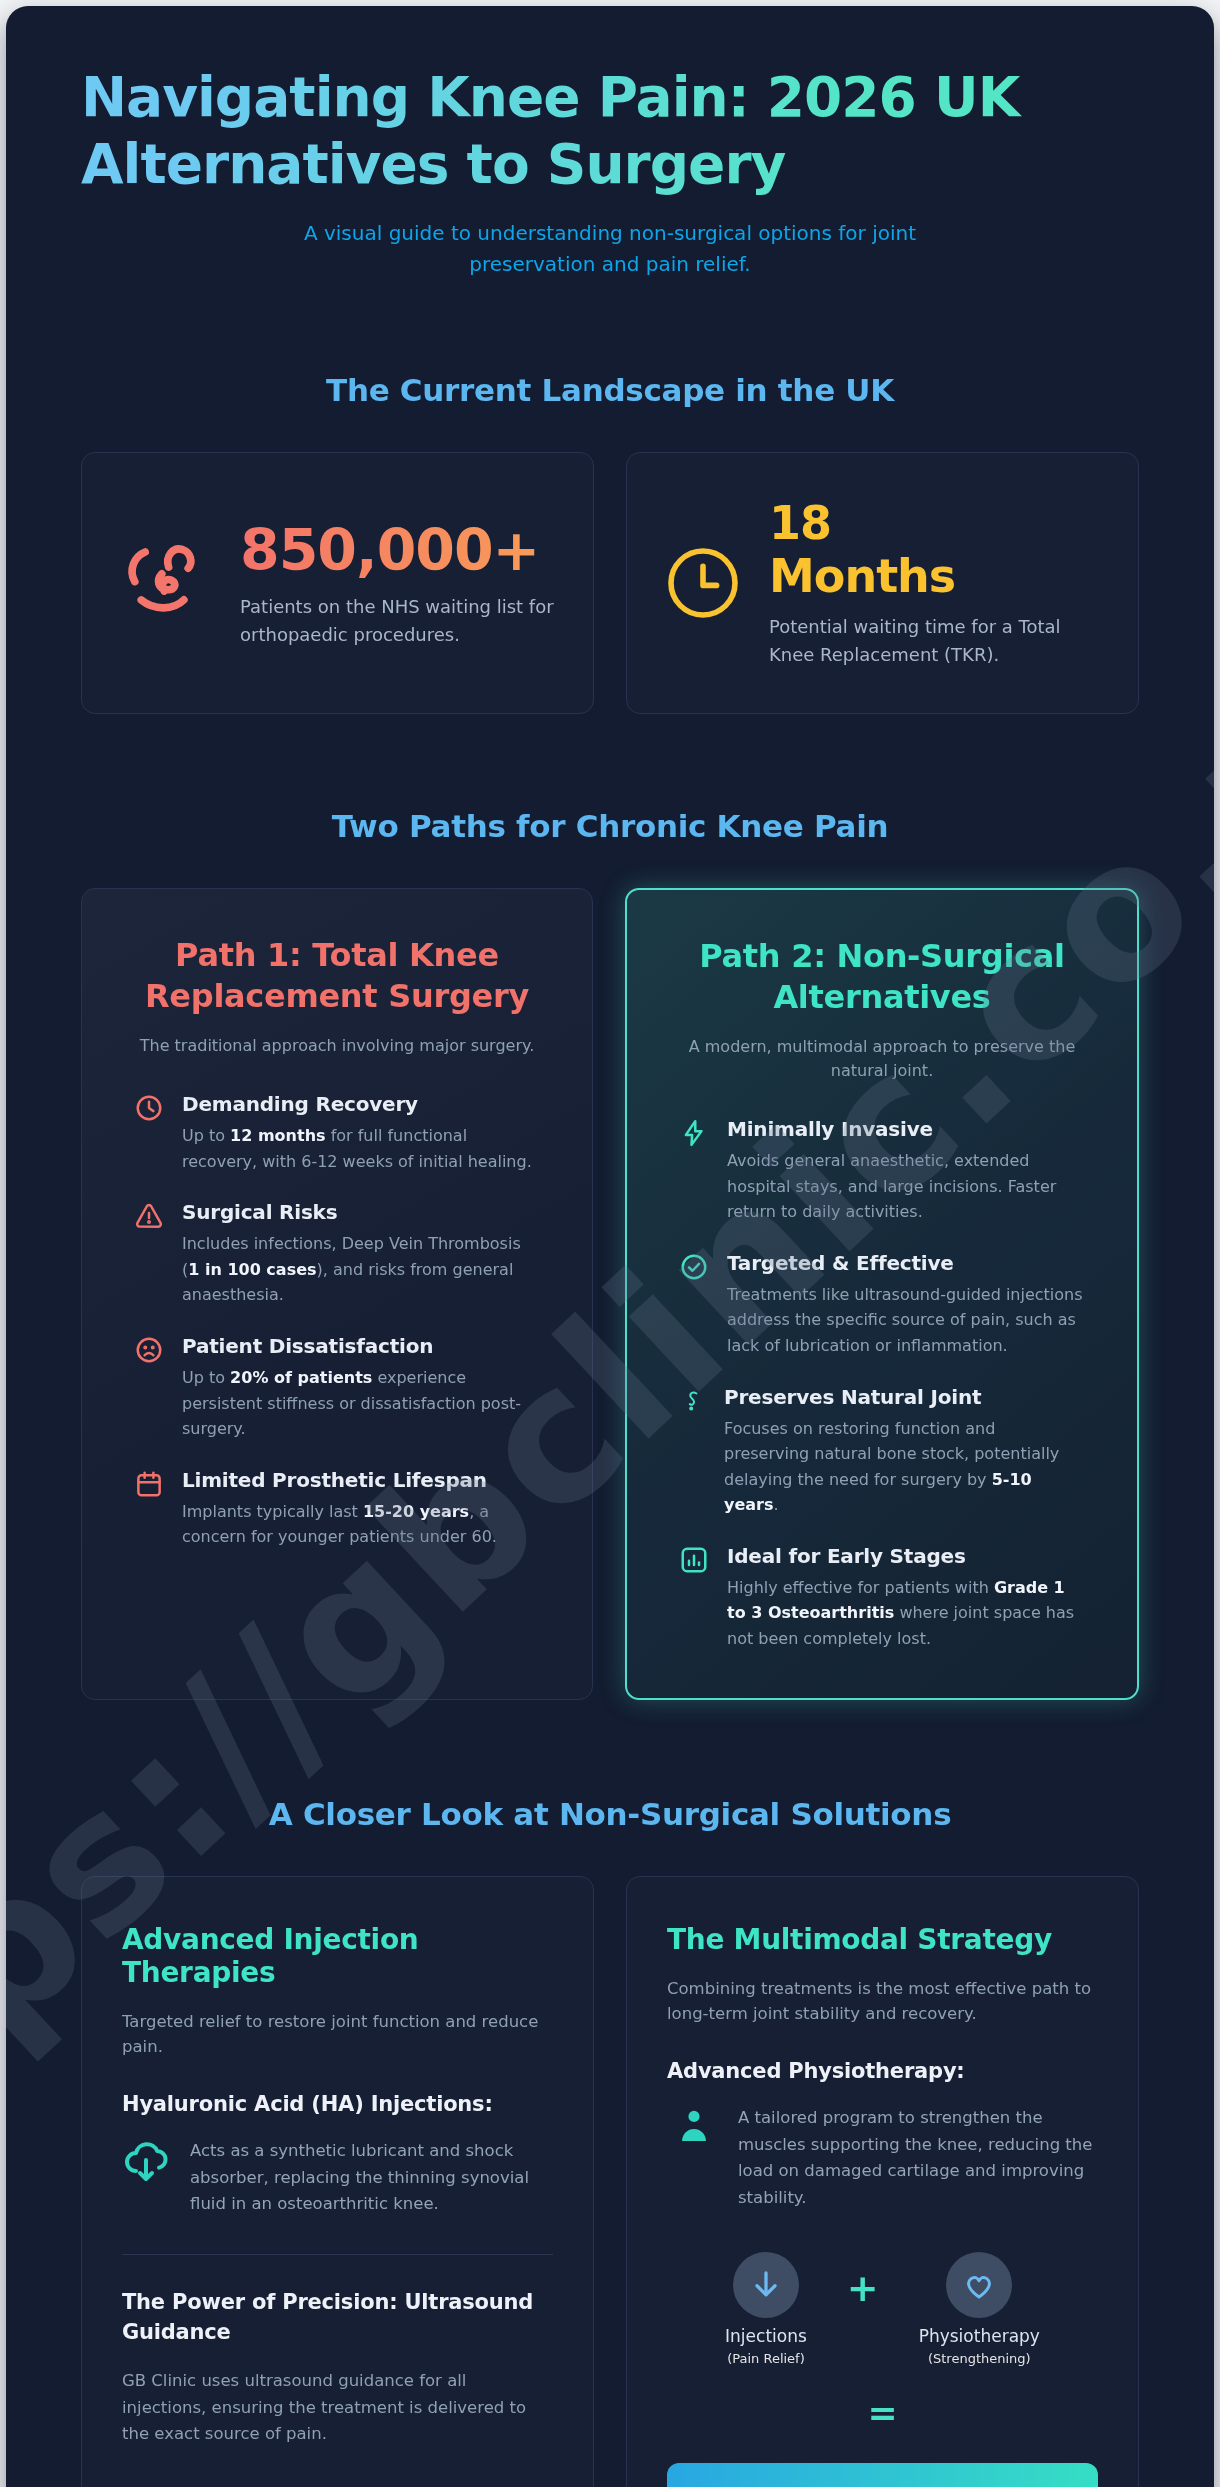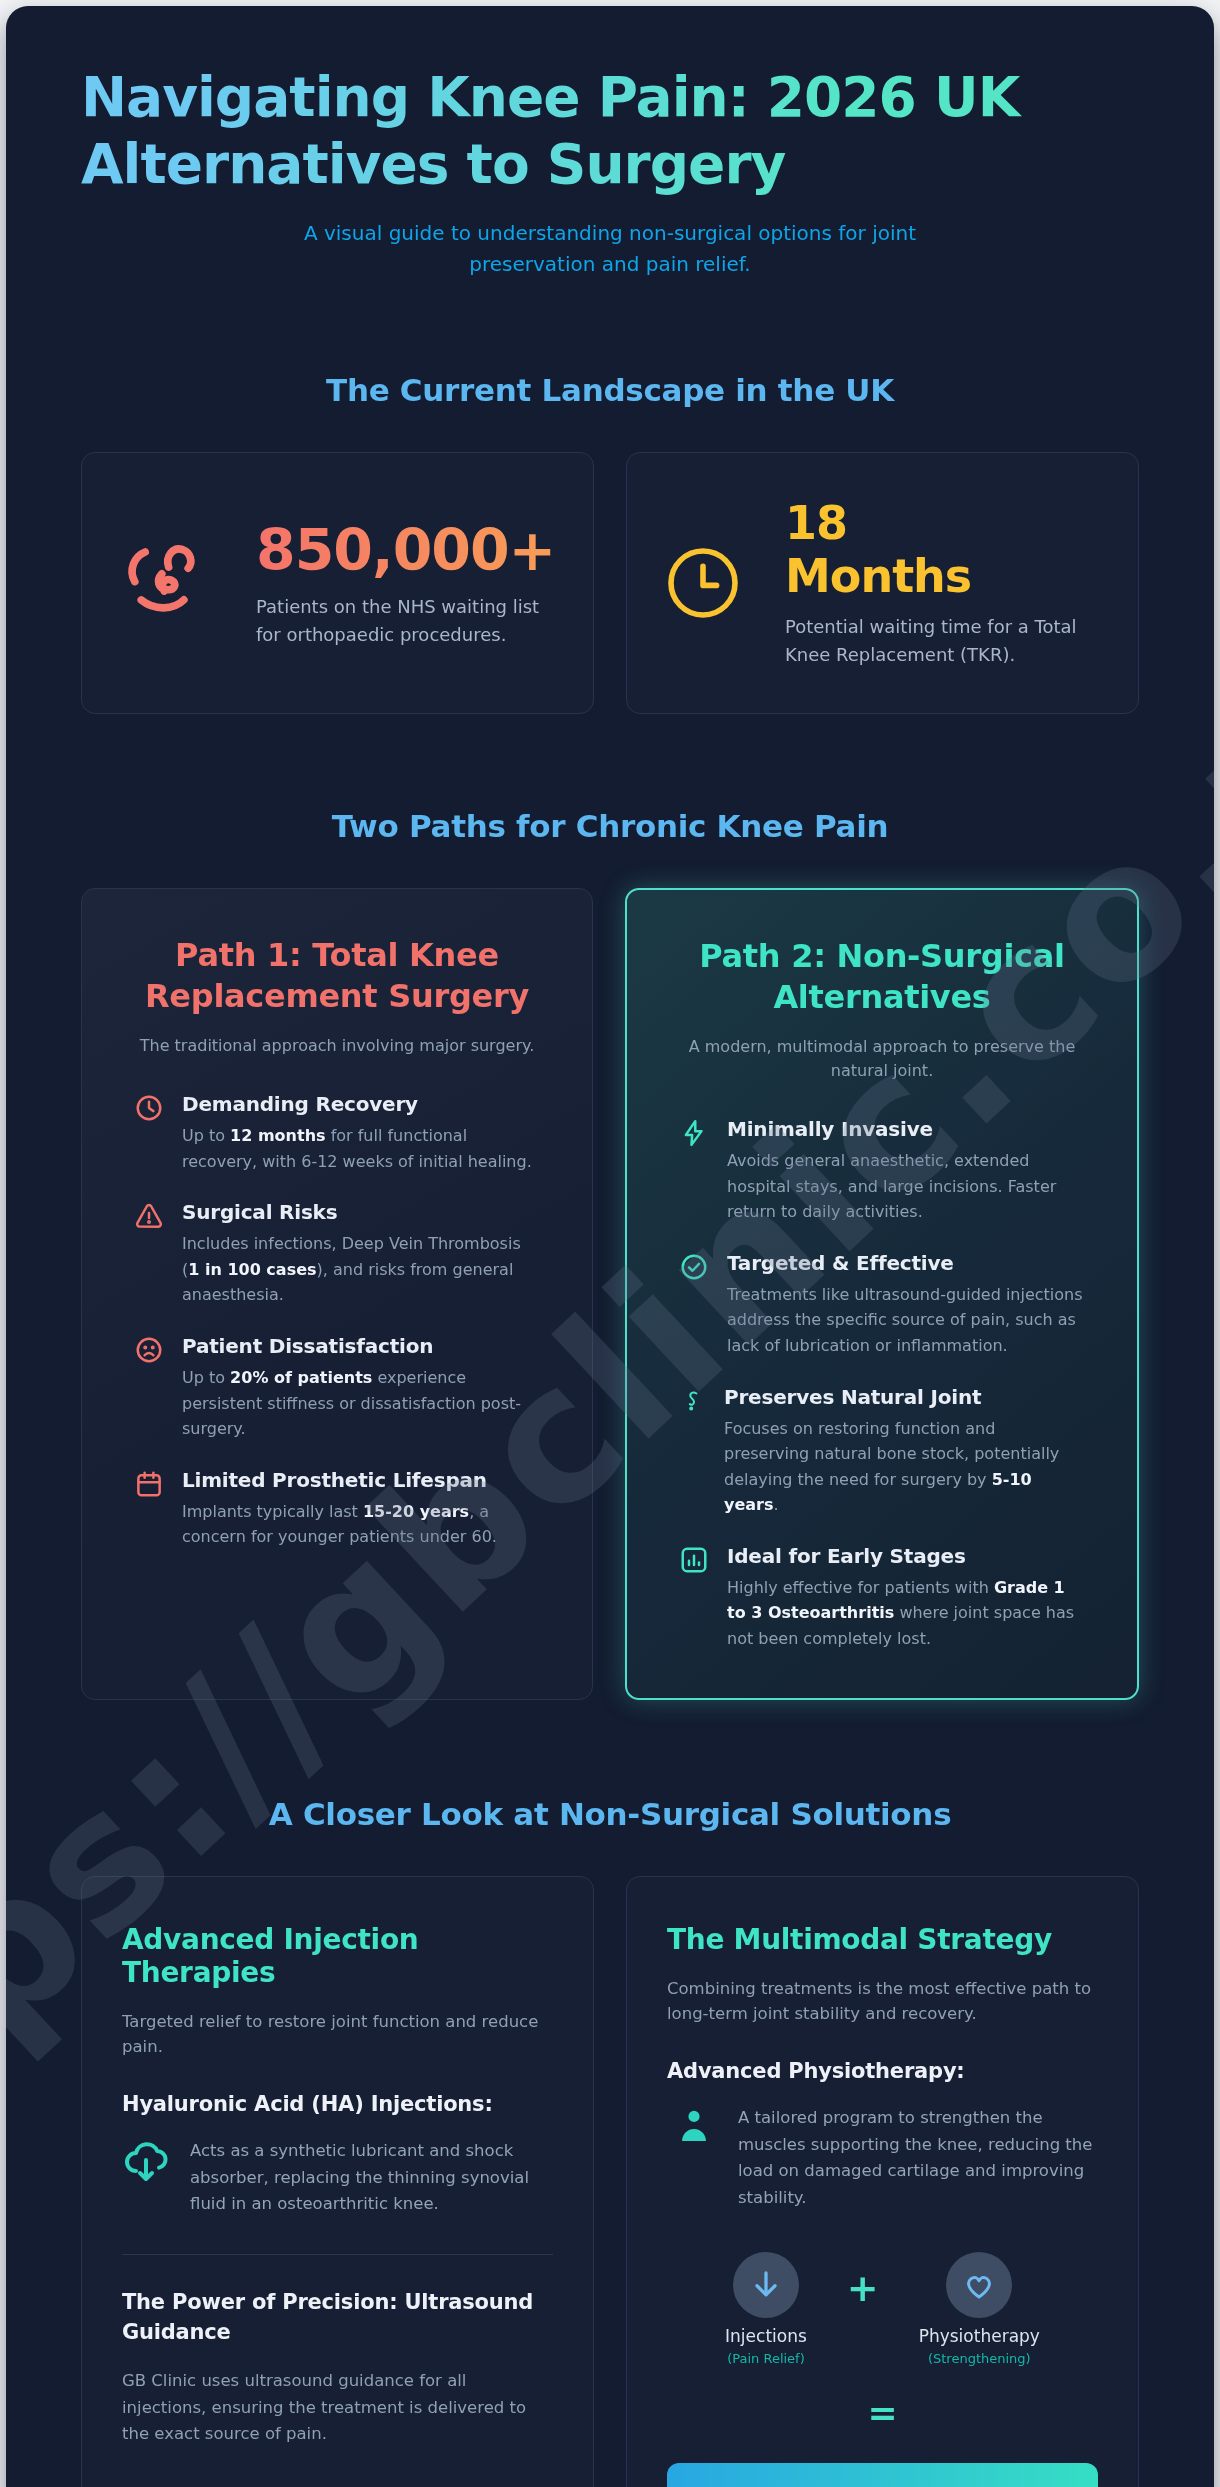--- a/index.html
+++ b/index.html
@@ -22,21 +22,21 @@
 
   h2.section { text-align:center; font-size:31px; font-weight:800; color:#5cb6f0; letter-spacing:-.3px; }
   .sec-landscape { margin-top:92px; }
   .sec-paths { margin-top:94px; }
   .sec-solutions { margin-top:96px; }
 
   .row { display:flex; gap:32px; margin-top:44px; align-items:stretch; }
   .card { background:#161f33; border:1px solid #283352; border-radius:14px; flex:1; }
 
   
-  .stat-card { padding:44px 36px; display:flex; align-items:center; gap:42px; min-height:238px; }
+  .stat-card { padding:44px 36px; display:flex; align-items:center; gap:26px; min-height:238px; }
   .stat-num { font-size:57px; font-weight:800; letter-spacing:-1px;
               background:linear-gradient(90deg,#f4736a,#f89e56);
               -webkit-background-clip:text; background-clip:text; color:transparent; }
   .stat-num.yellow { background:none; color:#f9c22e; font-size:46px; line-height:1.15; max-width:230px; }
   .stat-desc { color:#aab7c9; font-size:18px; line-height:1.55; margin-top:10px; max-width:330px; }
 
   
   .path-card { padding:46px 52px; background:linear-gradient(150deg,#1c2539 0%,#161f33 60%); }
   .path-card.alt { background:linear-gradient(140deg,#1b3a45 0%,#16293a 50%,#142233 100%);
                    border:2px solid #4fe0cd; box-shadow:0 0 26px rgba(79,224,205,.28); }
@@ -65,21 +65,21 @@
   .divider { border:none; border-top:1px solid #2b3650; margin:36px 0 0; }
   .para { color:#8fa0b5; font-size:16.5px; line-height:1.62; margin-top:20px; }
 
   
   .combo { display:flex; justify-content:center; align-items:flex-start; gap:40px; margin-top:40px; }
   .combo-item { display:flex; flex-direction:column; align-items:center; }
   .combo-circle { width:66px; height:66px; border-radius:50%; background:#3e4c64;
                   display:flex; align-items:center; justify-content:center; }
   .combo-circle svg { width:36px; height:36px; color:#6db9f2; }
   .combo-label { color:#dbe4ef; font-size:17px; margin-top:8px; }
-  .combo-sub { color:#14b8a6; font-size:13px; margin-top:5px; }
+  .combo-sub { color:#e5e5e5; font-size:13px; margin-top:5px; }
   .op { color:#46e2c6; font-size:38px; font-weight:800; margin-top:14px; }
   .equals { text-align:center; color:#46e2c6; font-size:36px; font-weight:800; margin-top:26px; }
   .result { margin-top:30px; border-radius:12px; text-align:center; padding:26px 28px;
             background:linear-gradient(90deg,#28a7e2,#36dec4); }
   .result-title { color:#0e2030; font-size:24px; font-weight:800; letter-spacing:-.3px; }
 
   .knee-icon { width:96px; height:96px; color:#f4756b; transform:rotate(-8deg); flex:0 0 96px; }
   .clock-big { width:80px; height:80px; color:#f9c22e; flex:0 0 80px; }
 </style>
 </head>

